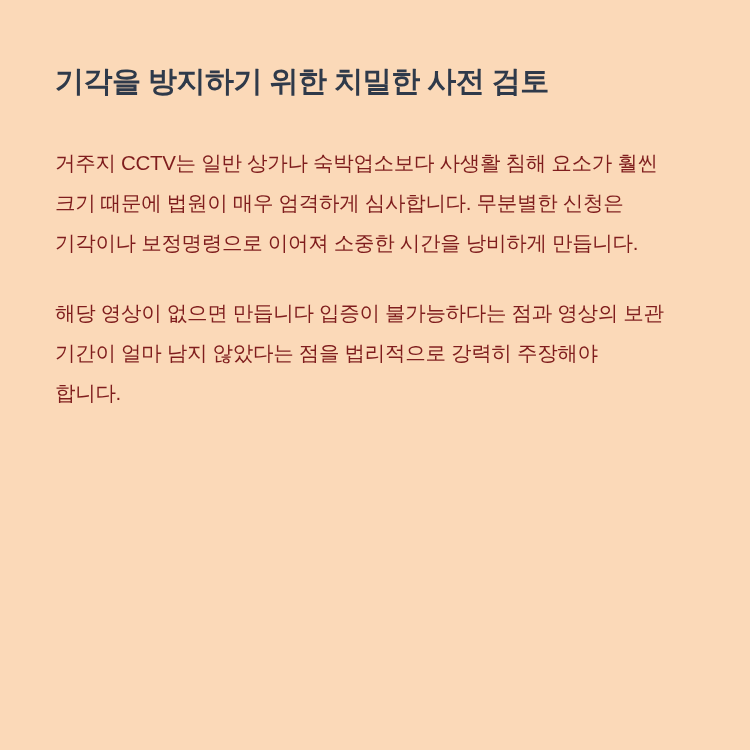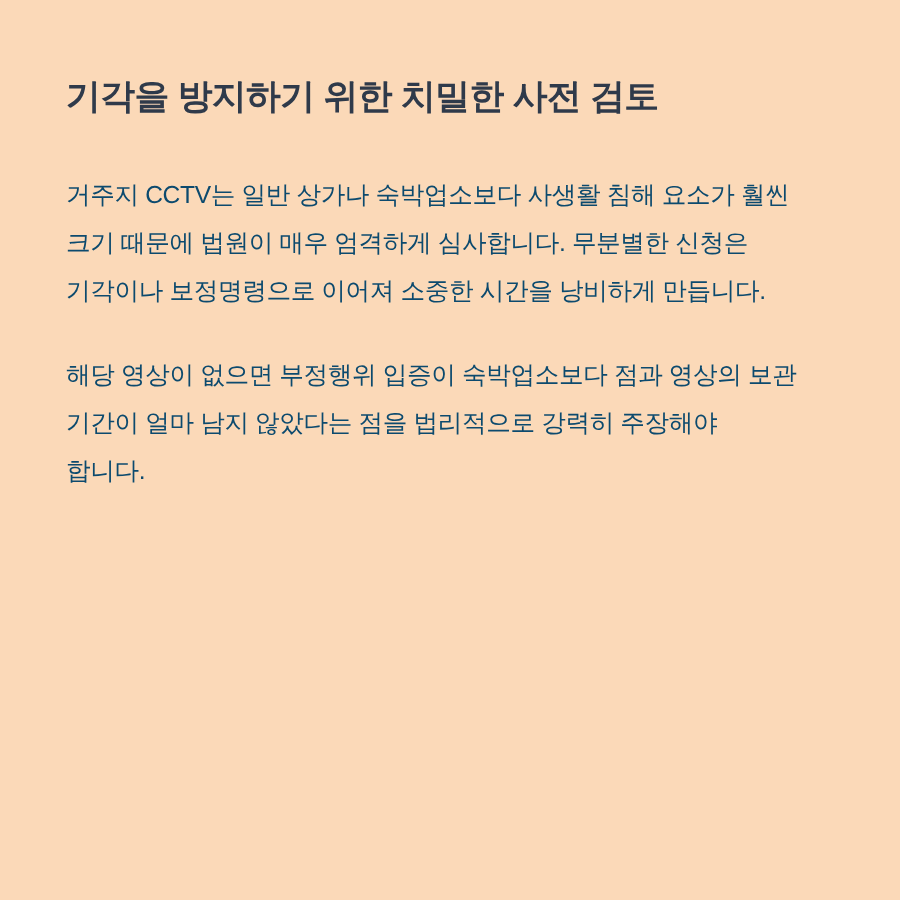--- a/index.html
+++ b/index.html
@@ -23,30 +23,30 @@
   .title {
     font-size: 29px;
     font-weight: bold;
     color: #2f3a4a;
     letter-spacing: -0.5px;
     line-height: 1.35;
     margin: 0 0 42px 0;
   }
   .body-block {
     font-size: 20.5px;
-    color: #0c4a6e;
+    color: #7f1d1d;
     line-height: 1.95;
     letter-spacing: -0.3px;
     margin: 0 0 30px 0;
     word-break: keep-all;
   }
   .body-block:last-child {
     margin-bottom: 0;
   }
 </style>
 </head>
 <body>
 
 <div class="card">
   <h1 class="title">기각을 방지하기 위한 치밀한 사전 검토</h1>
   <p class="body-block">거주지 CCTV는 일반 상가나 숙박업소보다 사생활 침해 요소가 훨씬 크기 때문에 법원이 매우 엄격하게 심사합니다. 무분별한 신청은 기각이나 보정명령으로 이어져 소중한 시간을 낭비하게 만듭니다.</p>
-  <p class="body-block">해당 영상이 없으면 부정행위 입증이 숙박업소보다 점과 영상의 보관 기간이 얼마 남지 않았다는 점을 법리적으로 강력히 주장해야 합니다.</p>
+  <p class="body-block">해당 영상이 없으면 만듭니다 입증이 불가능하다는 점과 영상의 보관 기간이 얼마 남지 않았다는 점을 법리적으로 강력히 주장해야 합니다.</p>
 </div>
 
 </body></html>

